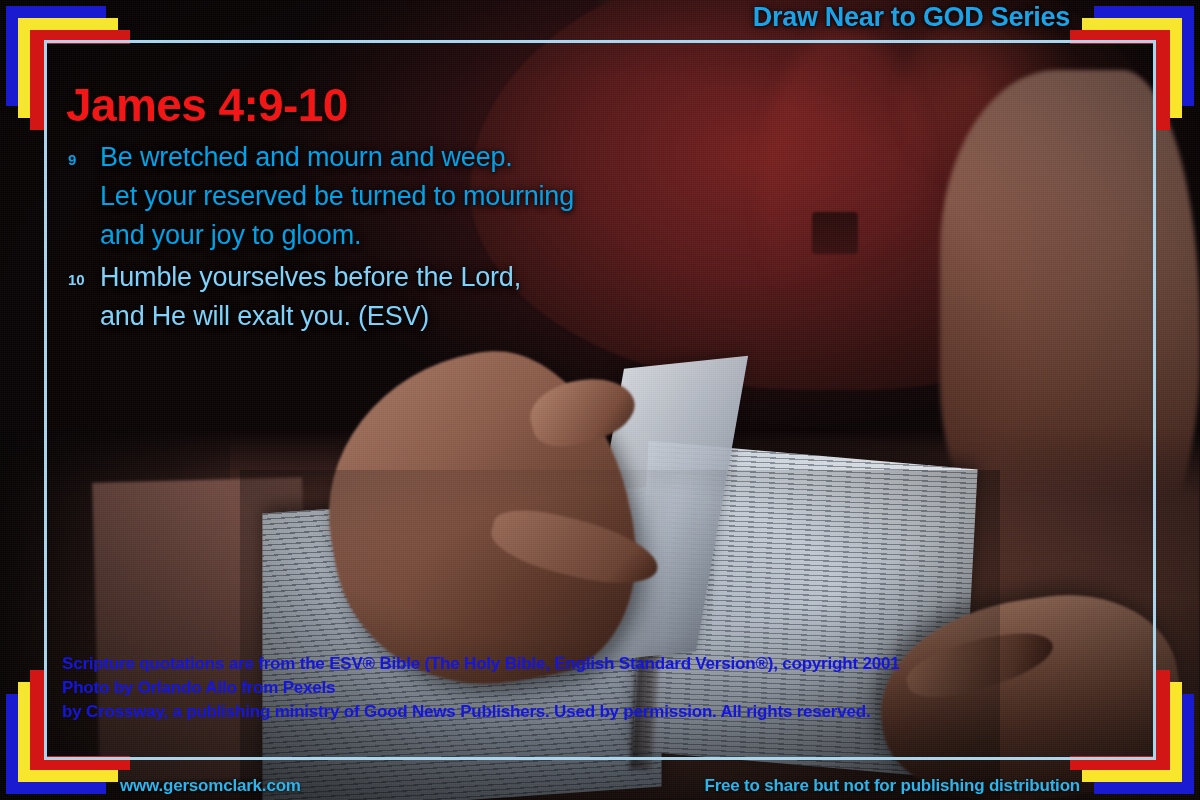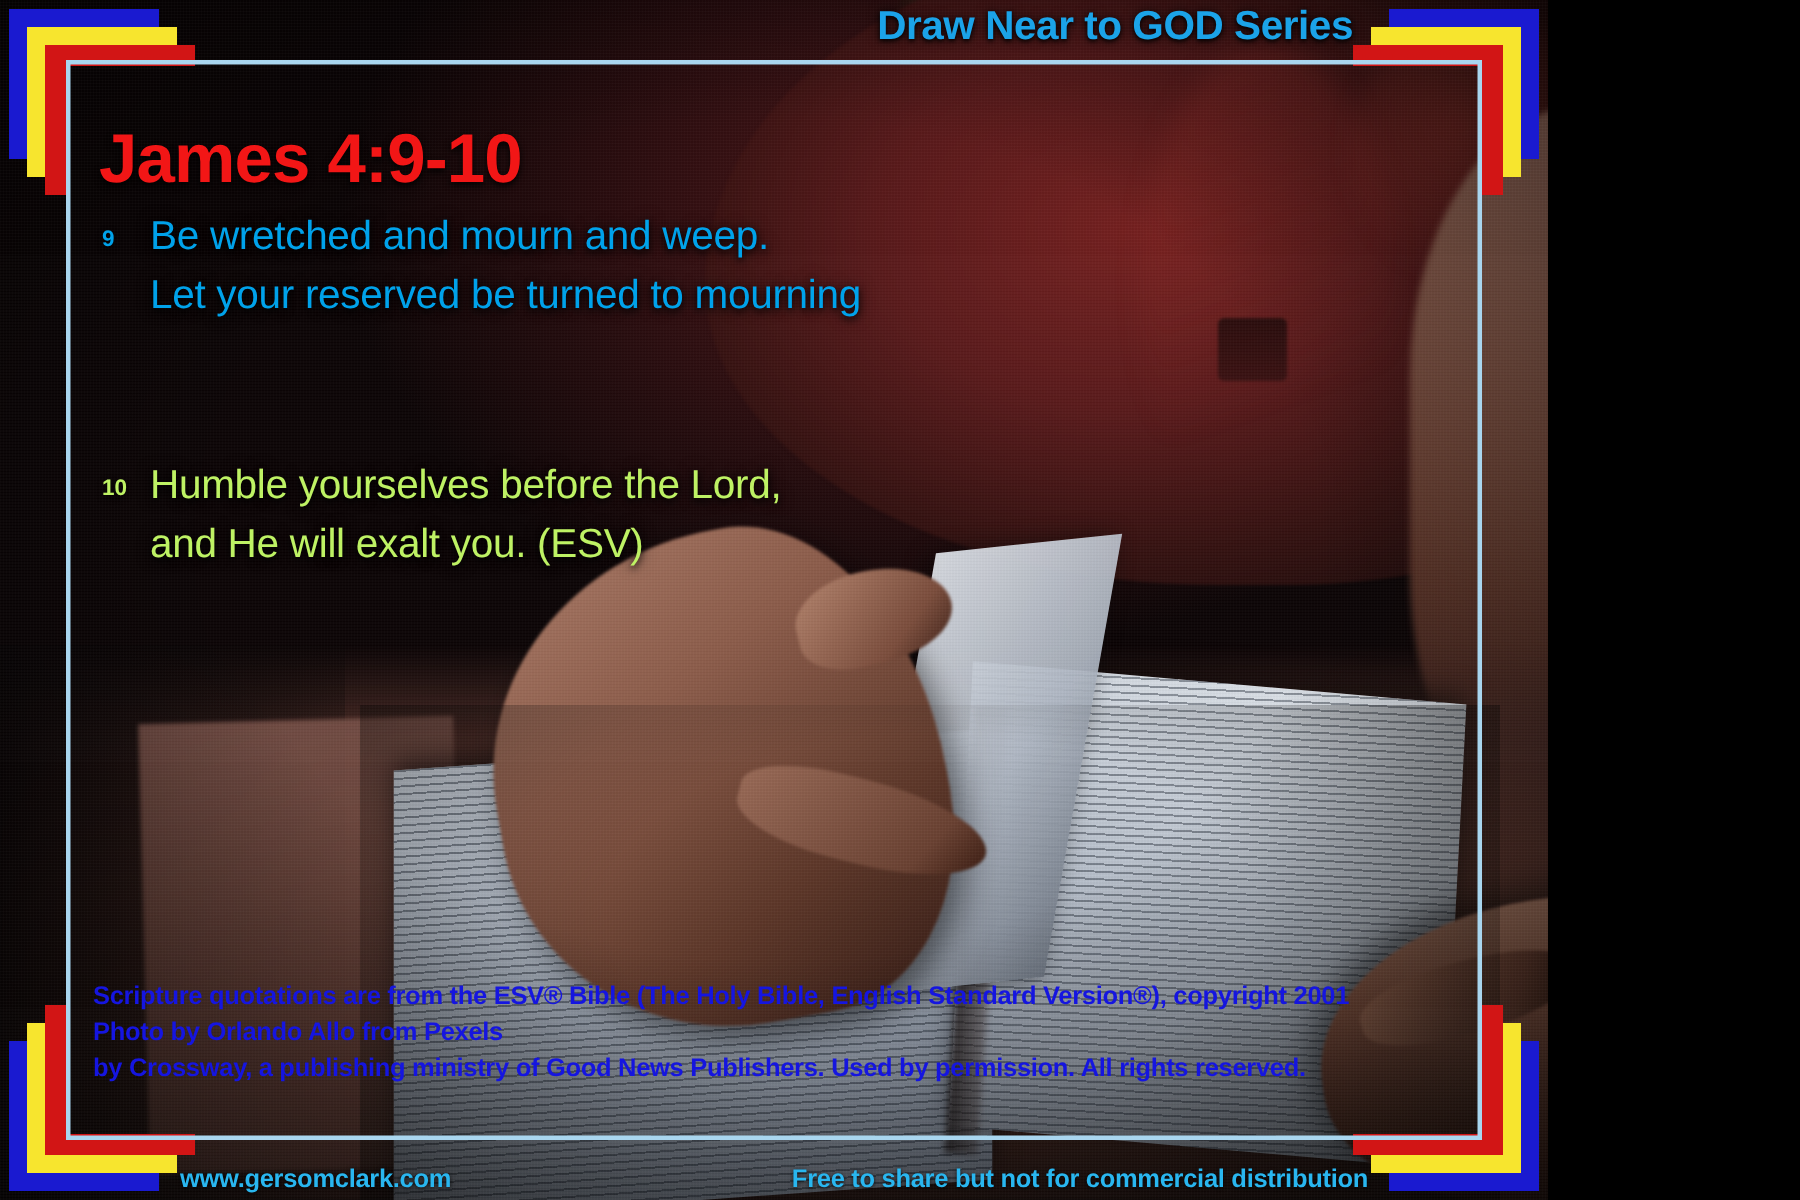--- a/index.html
+++ b/index.html
@@ -6,21 +6,21 @@
     margin: 0;
     padding: 0;
     background: #000;
   }
   body {
     font-family: "Liberation Sans", sans-serif;
   }
 
   #slide {
     position: relative;
-    width: 1032px;
+    width: 1200px;
     height: 800px;
     overflow: hidden;
     background: #000;
   }
 
   
   .photo {
     position: absolute;
     inset: 0;
     overflow: hidden;
@@ -277,21 +277,21 @@
   }
   .verse-lines {
     flex: 1;
     font-size: 27px;
     font-weight: normal;
     line-height: 39px;
     letter-spacing: -0.2px;
     text-shadow: 0 2px 5px rgba(0,0,0,.92), 0 0 10px rgba(0,0,0,.6);
   }
   .v9  .verse-num, .v9 .verse-lines  { color: #00a2ea; }
-  .v10 .verse-num, .v10 .verse-lines { color: #bef264; margin-top: 46px; }
+  .v10 .verse-num, .v10 .verse-lines { color: #7dd3fc; }
 
   .attribution {
     position: absolute;
     left: 62px; top: 652px;
     width: 1020px;
     font-size: 17px;
     font-weight: bold;
     line-height: 24px;
     color: #1515e0;
     letter-spacing: -0.2px;
@@ -367,20 +367,21 @@
   <div class="series-title">Draw Near to GOD Series</div>
 
   <div class="verse-ref">James 4:9-10</div>
 
   <div class="verse-block vb-9">
     <div class="verse-row v9">
       <div class="verse-num">9</div>
       <div class="verse-lines">
         <div>Be wretched and mourn and weep.</div>
         <div>Let your reserved be turned to mourning</div>
+        <div>and your joy to gloom.</div>
       </div>
     </div>
   </div>
 
   <div class="verse-block vb-10">
     <div class="verse-row v10">
       <div class="verse-num">10</div>
       <div class="verse-lines">
         <div>Humble yourselves before the Lord,</div>
         <div>and He will exalt you. (ESV)</div>
@@ -389,16 +390,16 @@
   </div>
 
   <div class="attribution">
     <div>Scripture quotations are from the ESV® Bible (The Holy Bible, English Standard Version®), copyright 2001</div>
     <div>Photo by Orlando Allo from Pexels</div>
     <div>by Crossway, a publishing ministry of Good News Publishers. Used by permission. All rights reserved.</div>
   </div>
 
   <div class="footer">
     <div>www.gersomclark.com</div>
-    <div>Free to share but not for commercial distribution</div>
+    <div>Free to share but not for publishing distribution</div>
   </div>
 
 </div>
 
 </body></html>

